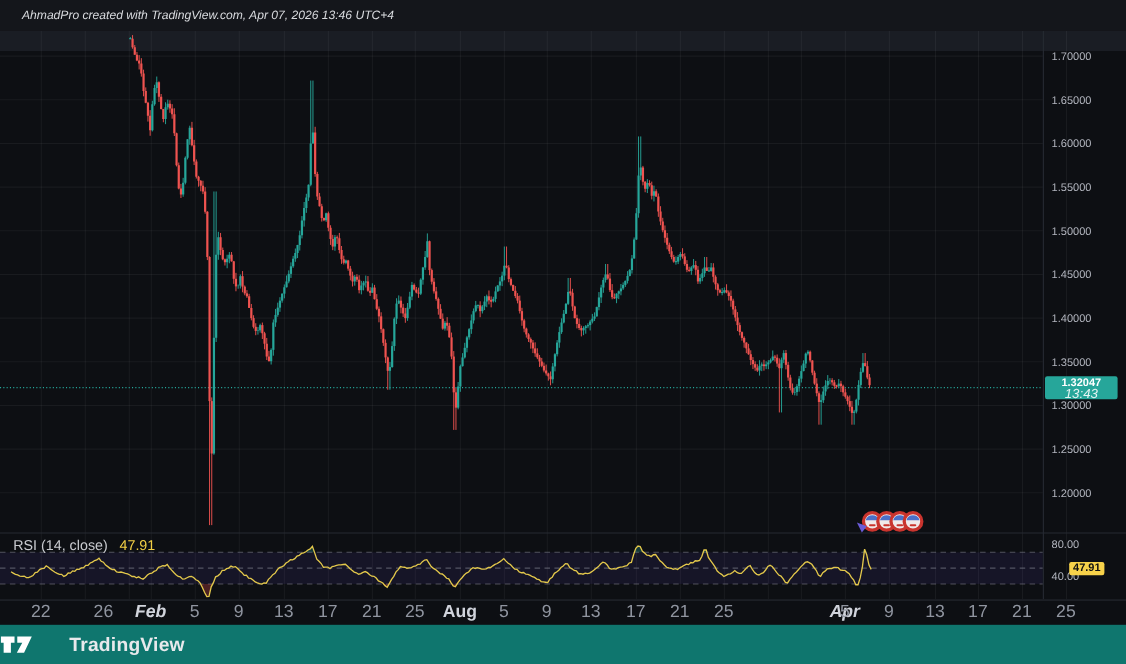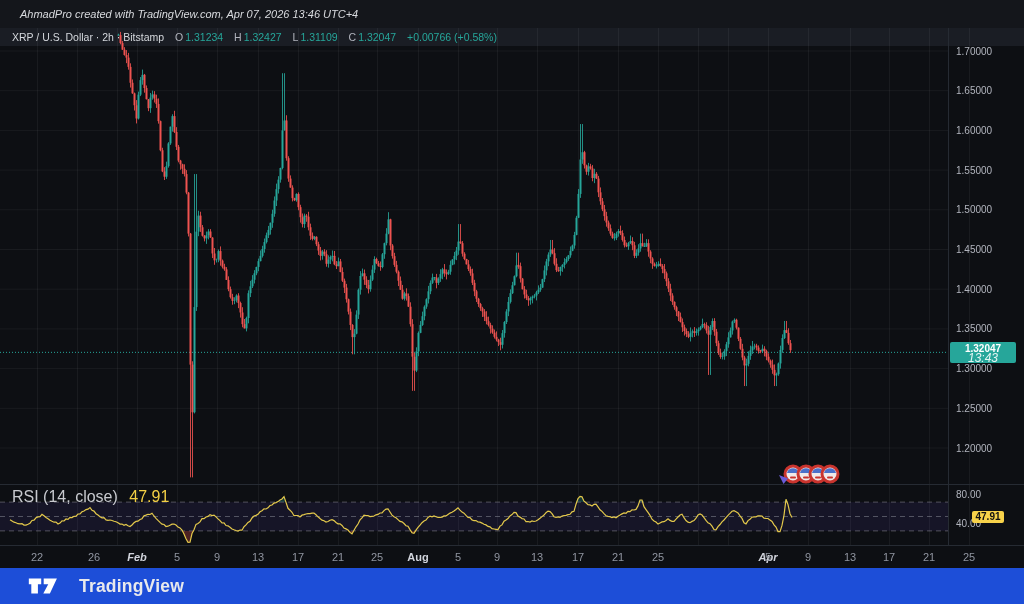--- a/index.html
+++ b/index.html
@@ -9,35 +9,35 @@
   .top-bar{position:absolute;left:0;top:0;width:1024px;height:28px;background:#14161b;
            color:#d8dade;font-size:11px;line-height:28px;padding-left:20px;font-style:italic;}
   .chart-wrap{position:absolute;left:0;top:28px;width:1024px;height:517px;
               background:linear-gradient(to bottom,#1a1d24 0,#1a1d24 18px,#0d0f13 18px);}
   .chart-wrap svg{position:absolute;left:0;top:0;}
   .legend{position:absolute;left:12px;top:3px;font-size:10.5px;color:#d5d8dd;white-space:nowrap;z-index:5;}
   .legend .dim{color:#b2b5be;}
   .legend .val{color:#26a69a;}
   .legend span{margin-right:2px;}
   .legend .gap{margin-left:6px;}
-  .rsi-legend{position:absolute;left:12px;top:460px;font-size:16px;color:#c8cacf;white-space:nowrap;z-index:5;}
+  .rsi-legend{position:absolute;left:12px;top:460px;font-size:13px;color:#c8cacf;white-space:nowrap;z-index:5;}
   .rsi-legend .rsi-val{color:#f2cf45;margin-left:7px;}
   .price-badge{position:absolute;left:950px;top:314px;width:66px;height:21px;background:#26a69a;
                border-radius:2px;text-align:center;z-index:6;}
   .price-badge .p{font-size:10px;font-weight:bold;color:#fff;line-height:11px;padding-top:1px;}
   .price-badge .t{font-size:12px;color:rgba(255,255,255,.88);line-height:8px;font-style:italic;}
   .rsi-value-badge{position:absolute;left:972px;top:483px;width:32px;height:12px;background:#f7d24a;
                    border-radius:2px;color:#111;font-size:10px;font-weight:bold;line-height:12px;
                    text-align:center;z-index:6;}
   .time-axis{position:absolute;left:0;top:545px;width:1024px;height:23px;background:#0d0f13;
              border-top:1px solid #262b33;}
-  .time-axis span{position:absolute;top:0;transform:translateX(-50%);font-size:11px;line-height:22px;color:#9095a0;}
+  .time-axis span{position:absolute;top:0;transform:translateX(-50%);font-size:16px;line-height:22px;color:#9095a0;}
   .time-axis span.month{color:#d1d4dc;font-weight:bold;}
-  .bottom-bar{position:absolute;left:0;top:568px;width:1024px;height:36px;background:#1d4ed8;
-              display:flex;align-items:center;padding-left:28px;}
+  .bottom-bar{position:absolute;left:0;top:568px;width:1024px;height:36px;background:#0f766e;
+              display:flex;align-items:center;gap:12px;}
   .brand-text{color:#e8e9ec;font-size:17.5px;font-weight:bold;margin-left:13px;letter-spacing:.2px;}
   text{font-family:"Liberation Sans",sans-serif;}
 </style>
 </head>
 <body>
 
 <div class="shot">
 
   <div class="top-bar">
     <span>AhmadPro created with TradingView.com, Apr 07, 2026 13:46 UTC+4</span>
@@ -796,28 +796,20 @@
           <circle cx="818" cy="446" r="8" fill="#f0e9e9" stroke="#c9342e" stroke-width="3"></circle>
           <path d="M 812 445 A 6.2 6.2 0 0 1 824 445 Z" fill="#4b70c9"></path>
           <rect x="815" y="448.5" width="6" height="2" rx="1" fill="#c9342e"></rect>
           <circle cx="830" cy="446" r="8" fill="#f0e9e9" stroke="#c9342e" stroke-width="3"></circle>
           <path d="M 824 445 A 6.2 6.2 0 0 1 836 445 Z" fill="#4b70c9"></path>
           <rect x="827" y="448.5" width="6" height="2" rx="1" fill="#c9342e"></rect>
           <path d="M779 447 l9 3.5 l-4.5 5.5 Z" fill="#6a5bd8"></path>
         </g>
       </svg>
 
-    <div class="legend">
-      <span>XRP / U.S. Dollar · 2h · Bitstamp</span>
-      <span class="dim gap">O</span><span class="val">1.31234</span>
-      <span class="dim gap">H</span><span class="val">1.32427</span>
-      <span class="dim gap">L</span><span class="val">1.31109</span>
-      <span class="dim gap">C</span><span class="val">1.32047</span>
-      <span class="val gap">+0.00766 (+0.58%)</span>
-    </div>
 
     <div class="rsi-legend">
       <span>RSI (14, close)</span>
       <span class="rsi-val">47.91</span>
     </div>
 
     <div class="price-badge">
       <div class="p">1.32047</div>
       <div class="t">13:43</div>
     </div>

